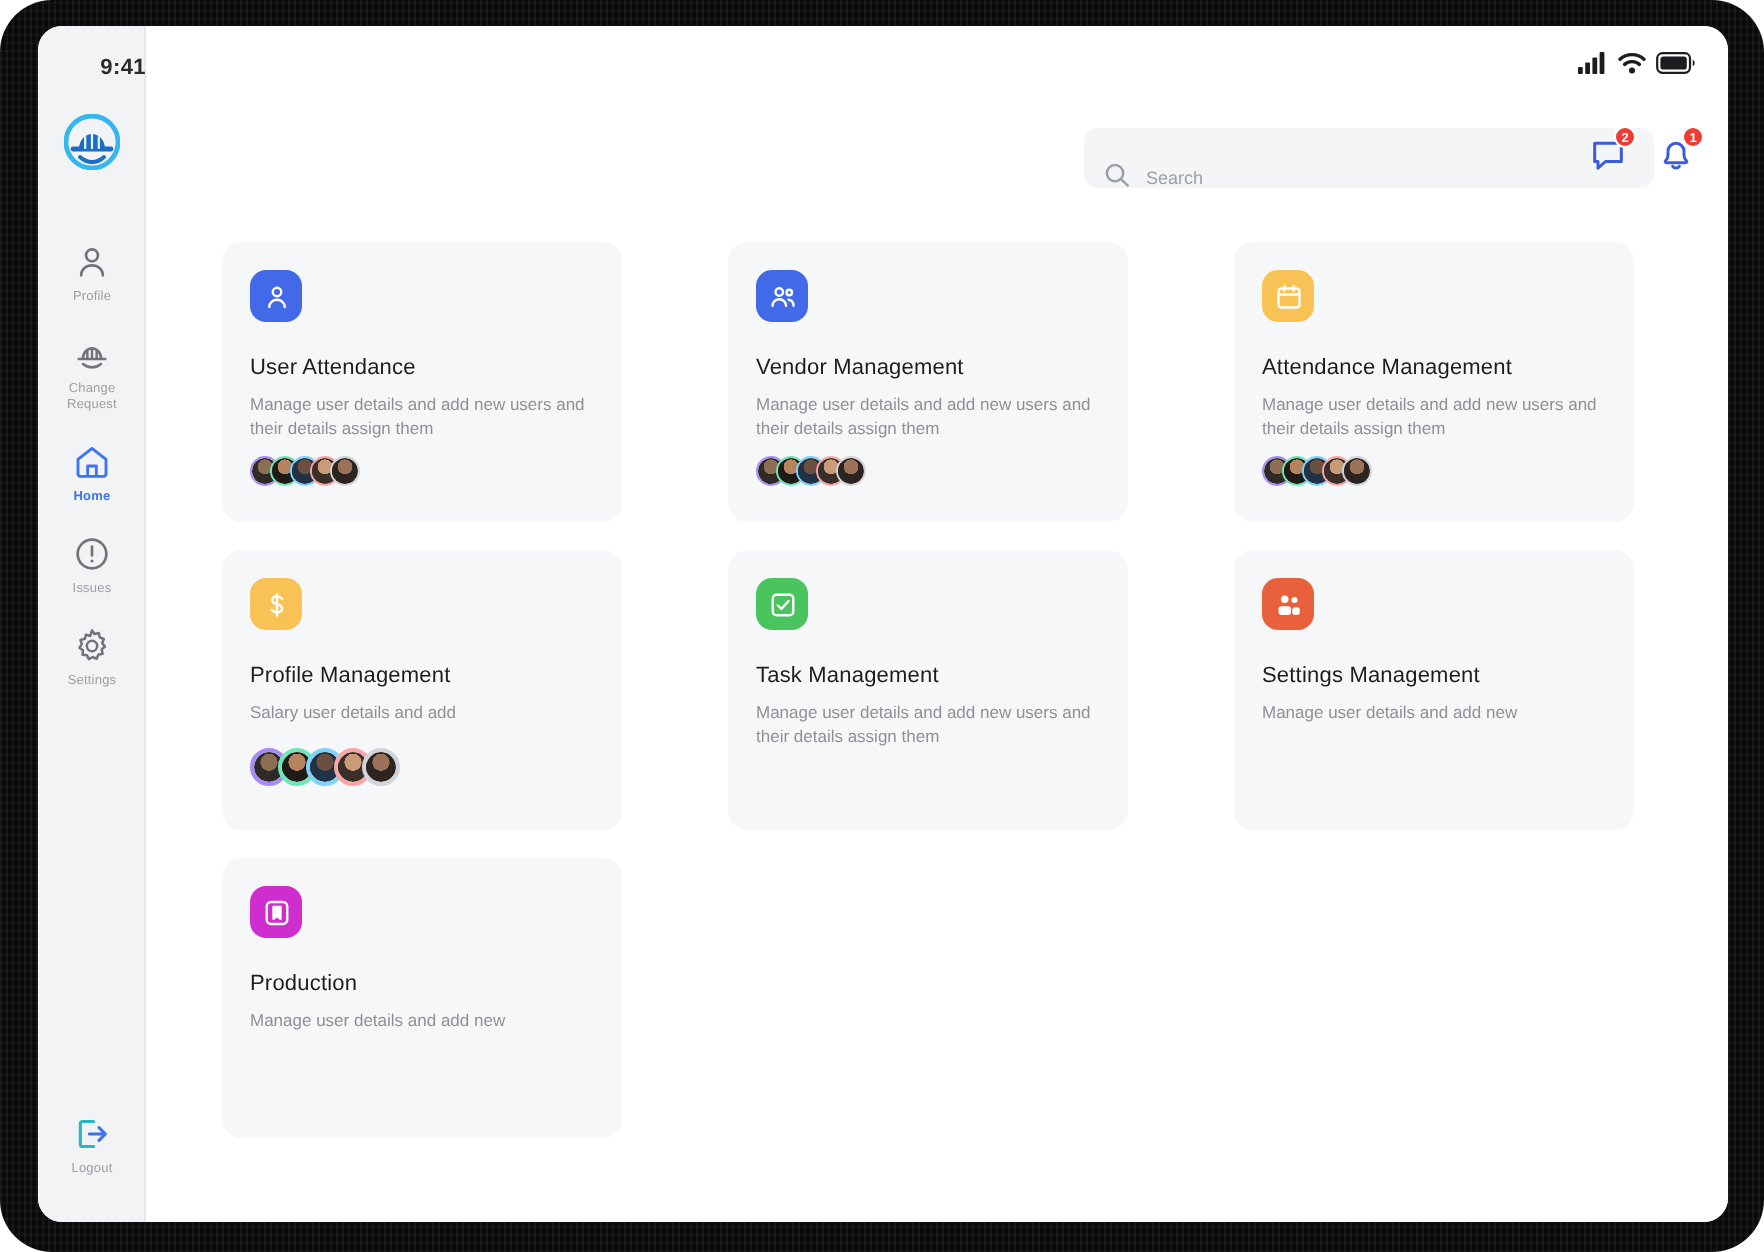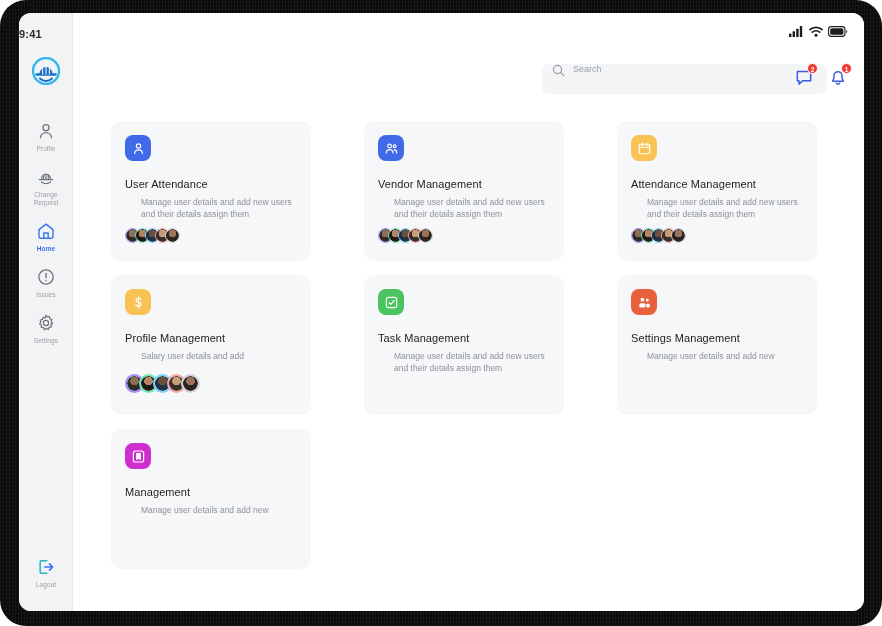--- a/index.html
+++ b/index.html
@@ -30,21 +30,21 @@
     position:absolute; left:19px; top:13px; width:845px; height:598px;
     background:#ffffff; border-radius:12px; overflow:hidden;
   }
 
   
   .sidebar{
     position:absolute; left:0; top:0; width:54px; height:598px;
     background:#f2f3f5; border-right:1px solid #e6e8ea;
   }
   .clock{
-    position:absolute; left:0; top:15px; width:54px; text-align:left;
+    position:absolute; left:0; top:15px; width:54px; text-align:right;
     font-size:11px; color:#2b2b2b; font-weight:600; letter-spacing:.2px;
   }
   .brand{
     position:absolute; left:13px; top:44px; width:28px; height:28px;
   }
   .nav{ position:absolute; left:0; top:100px; width:54px; }
   .nav-item{
     width:54px; padding:8px 2px 6px; text-align:center; cursor:pointer;
   }
   .nav-icon{ display:block; margin:0 auto 4px; width:20px; height:20px; }
@@ -69,21 +69,21 @@
 
   .topbar{
     position:absolute; left:0; top:42px; right:0; height:58px;
   }
   .page-title{
     position:absolute; left:38px; top:6px;
     font-size:21px; letter-spacing:.6px; color:#1d1d1f; font-weight:400;
   }
   .search{
     position:absolute; left:469px; top:9px; width:285px; height:30px;
-    background:#f4f5f7; border-radius:7px; display:flex; align-items:flex-start;
+    background:#f4f5f7; border-radius:7px; display:flex; align-items:flex-end;
     padding:0 10px; gap:8px;
   }
   .search input{
     border:none; outline:none; background:transparent; flex:1;
     font-size:9px; color:#4a4a4a; font-family:"Liberation Sans", sans-serif;
   }
   .search input::placeholder{ color:#9aa0a6; }
 
   .header-actions{
     position:absolute; right:16px; top:12px; display:flex; gap:14px; align-items:center;
@@ -109,21 +109,20 @@
     width:26px; height:26px; border-radius:8px;
     display:flex; align-items:center; justify-content:center;
   }
   .card-title{
     margin-top:17px; font-size:11px; color:#1d1d1f; font-weight:400;
     letter-spacing:.1px;
   }
   .card-desc{
     margin-top:6px; font-size:8.5px; line-height:12px; color:#8d9196;
     max-width:168px;
-    margin-left:16px;
   }
   .avatars{
     position:absolute; left:14px; display:flex;
   }
   .avatars.row1{ bottom:18px; }
   .avatars.row2{ bottom:22px; }
   .av{
     border-radius:50%; margin-right:-5px;
     display:flex; align-items:center; justify-content:center;
     font-size:7px; color:#fff; overflow:hidden; position:relative;
@@ -401,19 +400,19 @@
         <div class="card-desc">Manage user details and add new</div>
       </div>
 
       <div class="card">
         <div class="card-icon" style="background:#cf2ecf">
           <svg width="15" height="15" viewBox="0 0 24 24" fill="none" stroke="#fff" stroke-width="1.9">
             <rect x="3.8" y="3.2" width="16.4" height="17.6" rx="3.4"></rect>
             <path d="M9.2 7.2h5.6v9.4L12 14.2l-2.8 2.4z" fill="#fff" stroke-linejoin="round"></path>
           </svg>
         </div>
-        <div class="card-title">Management</div>
+        <div class="card-title">Production</div>
         <div class="card-desc">Manage user details and add new</div>
       </div>
 
     </section>
   </main>
 </div>
 
 </body></html>

